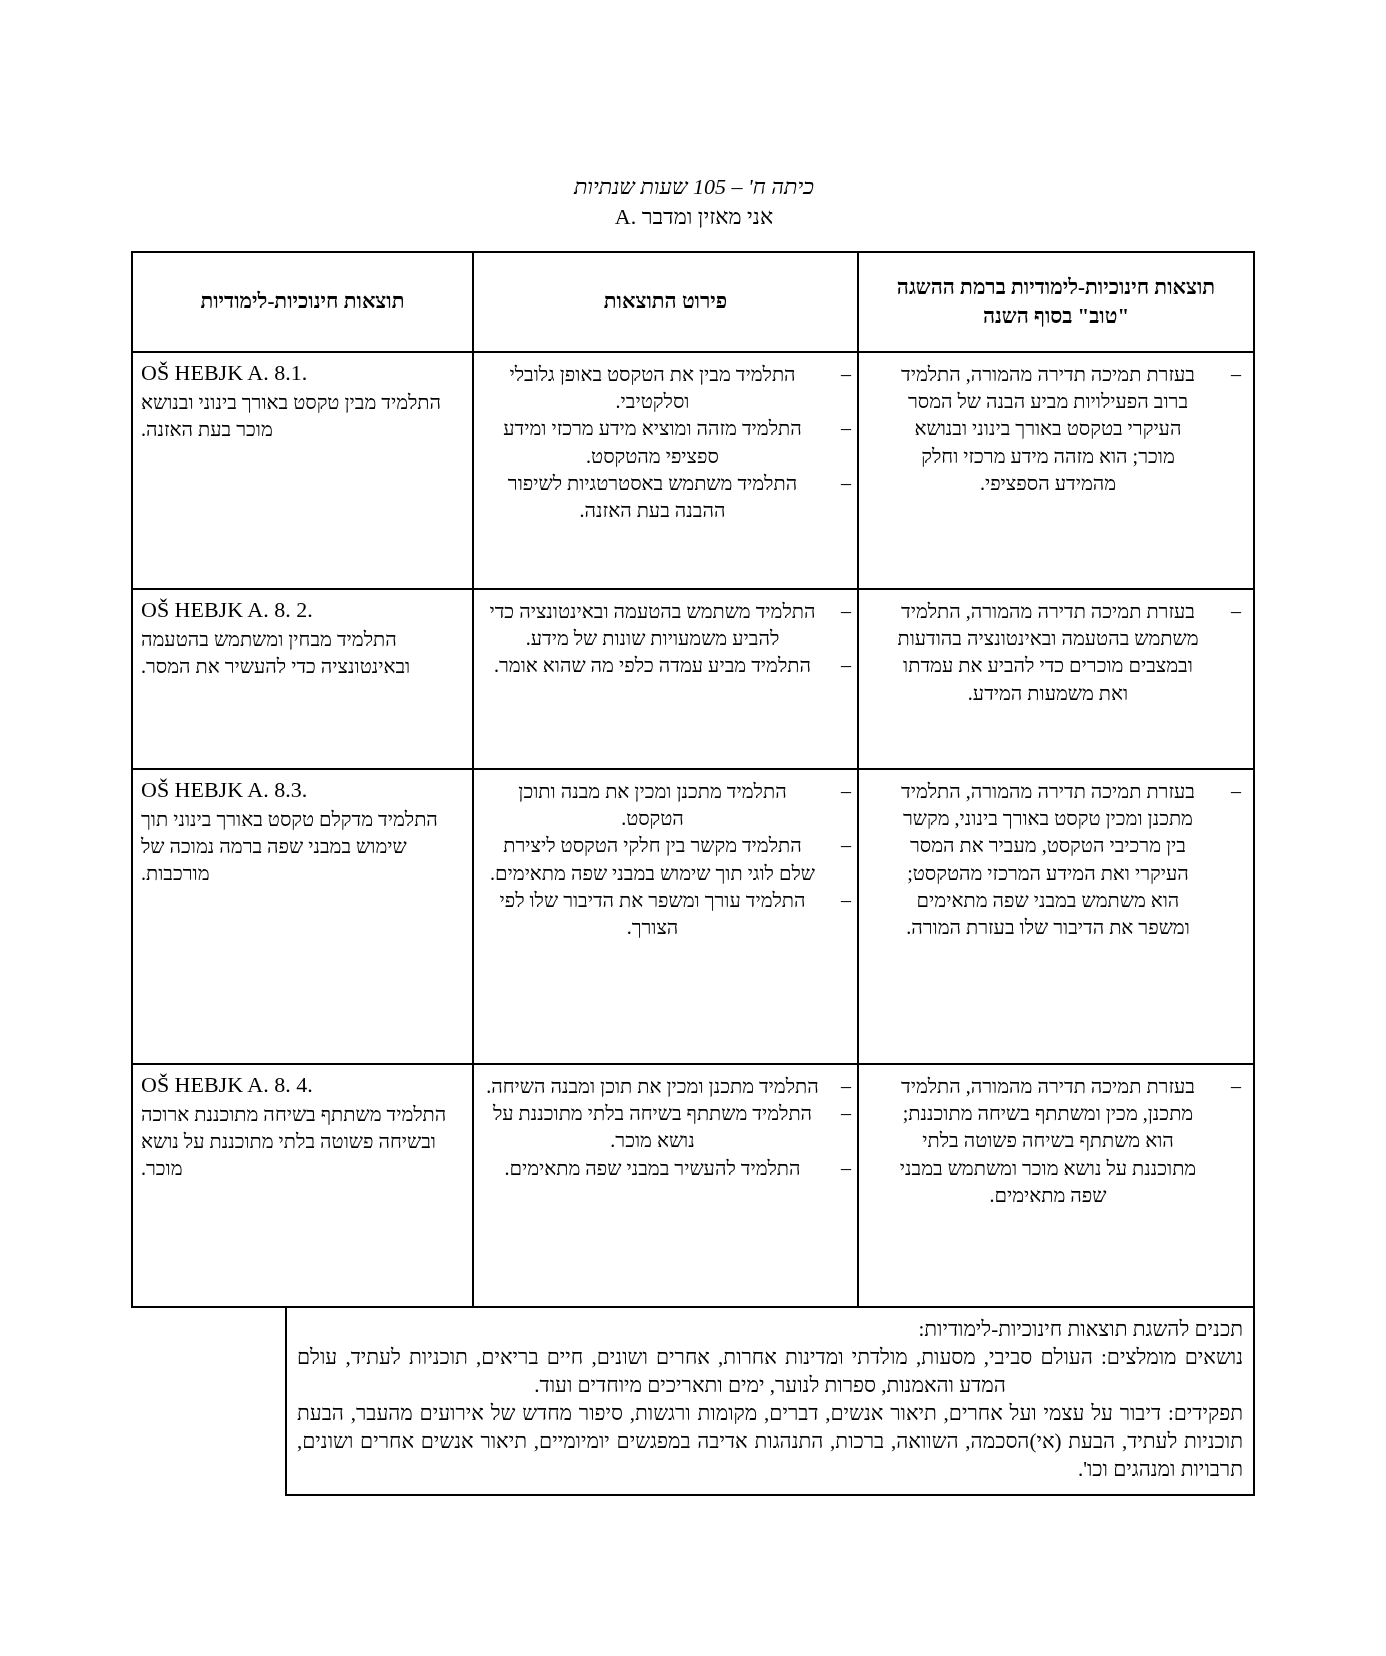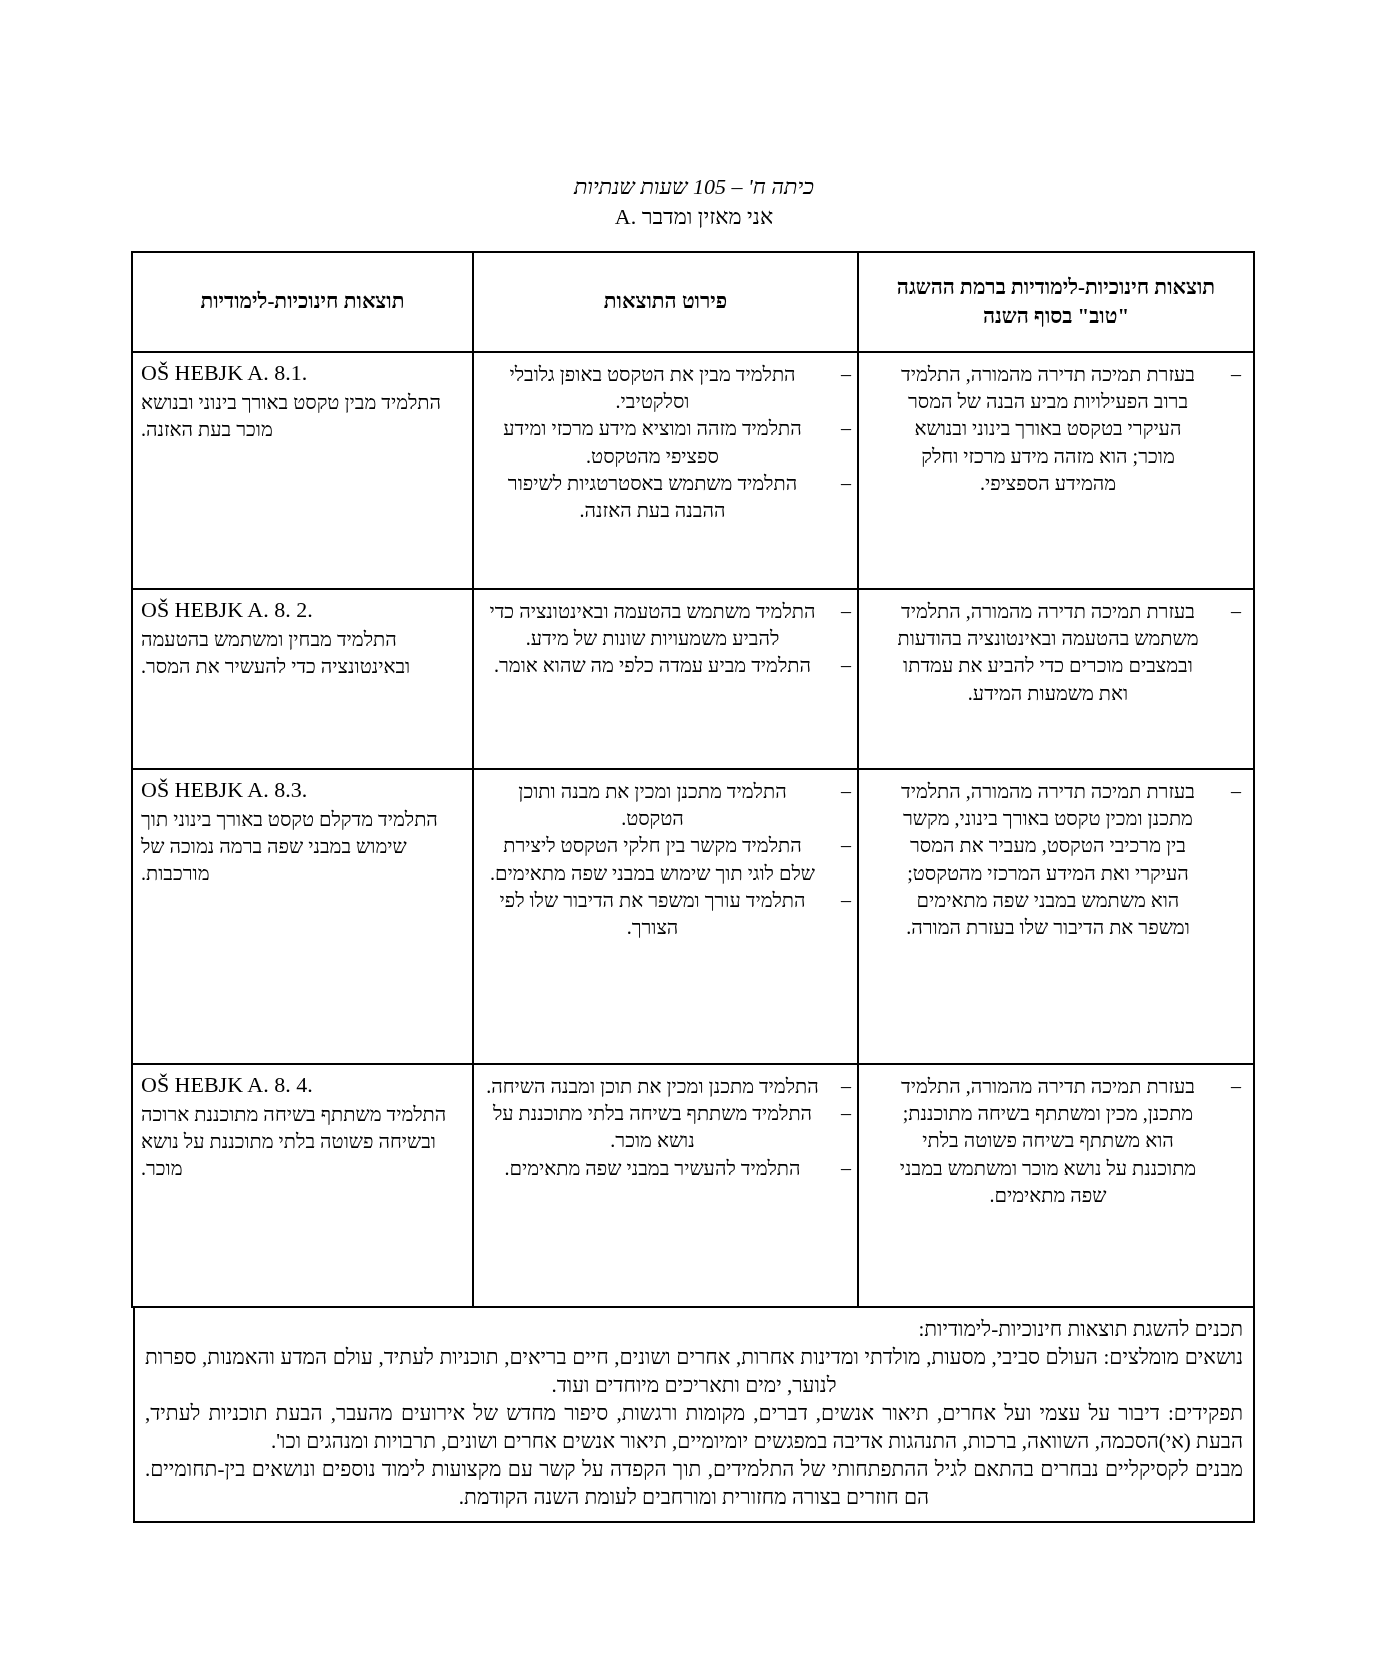--- a/index.html
+++ b/index.html
@@ -56,21 +56,21 @@
   .cell-details .dash { flex: 0 0 30px; text-align: right; padding-right: 2px; }
   .dash { font-size: 20px; }
   .bullet-text { flex: 1 1 auto; text-align: center; padding: 0 4px; }
   .cell-good .bullet-text { padding-left: 28px; }
   .code {
     direction: ltr; text-align: left;
     font-size: 22px; line-height: 1.25;
   }
   .desc { text-align: left; margin-top: 2px; }
   .footer-block {
-    width: 1122px;
+    width: 970px;
     border: 2px solid #000; border-top: 0;
     padding: 8px 10px 10px 10px;
     font-size: 21px; line-height: 1.33;
   }
   .footer-block p { margin: 0; }
   .f-right { text-align: right; }
   .f-just-center { text-align: justify; text-align-last: center; }
   .f-just-right { text-align: justify; text-align-last: right; }
 </style>
 </head>
@@ -202,16 +202,15 @@
         </td>
       </tr>
 
     </tbody>
   </table>
 
   <div class="footer-block">
     <p class="f-right">תכנים להשגת תוצאות חינוכיות-לימודיות:</p>
     <p class="f-just-center">נושאים מומלצים: העולם סביבי, מסעות, מולדתי ומדינות אחרות, אחרים ושונים, חיים בריאים, תוכניות לעתיד, עולם המדע והאמנות, ספרות לנוער, ימים ותאריכים מיוחדים ועוד.</p>
     <p class="f-just-right">תפקידים: דיבור על עצמי ועל אחרים, תיאור אנשים, דברים, מקומות ורגשות, סיפור מחדש של אירועים מהעבר, הבעת תוכניות לעתיד, הבעת (אי)הסכמה, השוואה, ברכות, התנהגות אדיבה במפגשים יומיומיים, תיאור אנשים אחרים ושונים, תרבויות ומנהגים וכו'.</p>
-    <p class="f-just-center">מבנים לקסיקליים נבחרים בהתאם לגיל ההתפתחותי של התלמידים, תוך הקפדה על קשר עם מקצועות לימוד נוספים ונושאים בין-תחומיים. הם חוזרים בצורה מחזורית ומורחבים לעומת השנה הקודמת.</p>
   </div>
 
 </div>
 
 </body></html>

